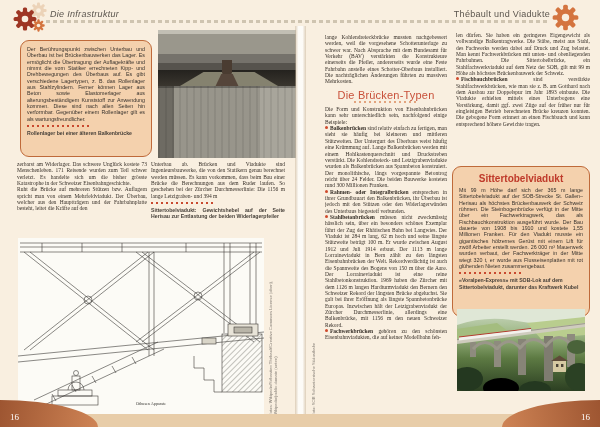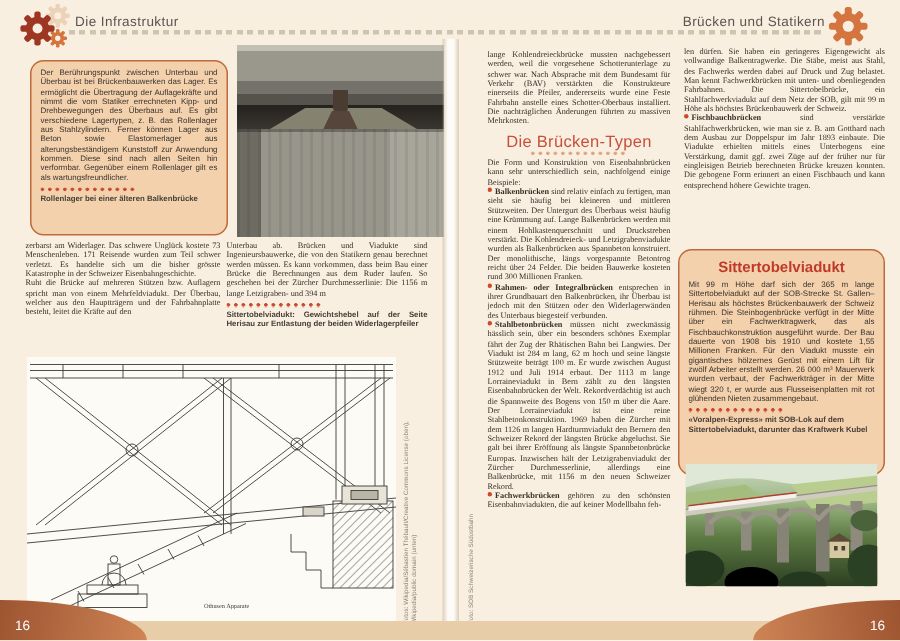--- a/index.html
+++ b/index.html
@@ -2,21 +2,21 @@
 <html><head>
 <meta charset="utf-8">
 <style>
   html,body{margin:0;padding:0;background:#fff;}
   .screen{position:relative;width:600px;height:427px;background:#f9efe0;overflow:hidden;
           font-family:"Liberation Serif",serif;color:#362f28;}
 
   
   .hdr-title{position:absolute;top:9px;font-family:"Liberation Sans",sans-serif;
              font-size:9px;color:#5b554e;letter-spacing:.3px;}
-  #hdrL{left:50px;} #hdrR{right:50px;}
+  #hdrL{left:50px;font-style:italic;} #hdrR{right:50px;}
   .hdr-dashes{position:absolute;left:46px;right:52px;top:20px;height:3px;
               background:repeating-linear-gradient(90deg,#cfc4b0 0 4px,transparent 4px 7px);}
   .gearsvg{position:absolute;}
 
   
   .infobox{position:absolute;background:#f4d1ad;border:1.6px solid #bf6a3a;border-radius:9px;
            padding:5px 6px 4px;box-sizing:border-box;}
   .infobox h3{font-family:"Liberation Sans",sans-serif;font-size:10px;font-weight:700;
               color:#bf3a2a;text-align:center;margin:1px 0 3px;}
   .infobox .bd{font-family:"Liberation Sans",sans-serif;font-size:5.3px;line-height:6.35px;
@@ -74,21 +74,21 @@
   #creditL{left:268px;top:416px;width:178px;}
   #creditR{left:311px;top:416px;width:120px;}
 
   
   .gutter{position:absolute;left:295px;top:26px;width:11px;height:388px;
      background:linear-gradient(90deg,rgba(170,145,110,.35),#fdfbf7 32% 68%,rgba(170,145,110,.35));}
   .band{position:absolute;left:0;right:0;top:414px;height:13px;background:#e8cda9;}
   .wedge{position:absolute;bottom:0;height:27px;width:98px;}
   #wedgeL{left:0;background:linear-gradient(100deg,#9d5531,#cf8455);border-top-right-radius:100% 100%;}
   #wedgeR{right:0;background:linear-gradient(260deg,#9d5531,#cf8455);border-top-left-radius:100% 100%;}
-  .pnum{position:absolute;bottom:5px;color:#fff;font-family:Liberation Sans, sans-serif;font-size:9px;text-align:right;}
+  .pnum{position:absolute;bottom:5px;color:#fff;font-family:Liberation Serif, serif;font-size:9px;text-align:right;}
   #pnL{left:10px;} #pnR{right:10px;}
 </style>
 </head>
 <body>
 
 <div class="screen">
 
   <svg width="0" height="0" style="position:absolute" aria-hidden="true">
     <defs>
       <symbol id="gear" viewBox="0 0 40 40">
@@ -101,21 +101,21 @@
       </symbol>
     </defs>
   </svg>
 
   <svg class="gearsvg" style="left:13px;top:2px" width="38" height="34" viewBox="0 0 38 34">
     <use href="#gear" x="17" y="0" width="17" height="17" fill="#ecd3b8"></use>
     <use href="#gear" x="19" y="17" width="13" height="13" fill="#d4743f"></use>
     <use href="#gear" x="0" y="5" width="24" height="24" fill="#9e3624"></use>
   </svg>
   <div id="hdrL" class="hdr-title">Die Infrastruktur</div>
-  <div id="hdrR" class="hdr-title">Brücken und Statikern</div>
+  <div id="hdrR" class="hdr-title">Thébault und Viadukte</div>
   <div class="hdr-dashes"></div>
   <svg class="gearsvg" style="left:552px;top:4px" width="28" height="28" viewBox="0 0 28 28">
     <use href="#gear" x="0" y="0" width="27" height="27" fill="#d4743f"></use>
   </svg>
 
   <div id="box1" class="infobox">
     <div class="bd">Der Berührungspunkt zwischen Unterbau und Überbau ist bei Brückenbauwerken das Lager. Es ermöglicht die Übertragung der Auflagekräfte und nimmt die vom Statiker errechneten Kipp- und Drehbewegungen des Überbaus auf. Es gibt verschiedene Lagertypen, z. B. das Rollenlager aus Stahlzylindern. Ferner können Lager aus Beton sowie Elastomerlager aus alterungsbeständigem Kunststoff zur Anwendung kommen. Diese sind nach allen Seiten hin verformbar. Gegenüber einem Rollenlager gilt es als wartungsfreundlicher.</div>
     <div class="dotrow"></div>
     <div class="cap">Rollenlager bei einer älteren Balkenbrücke</div>
   </div>

